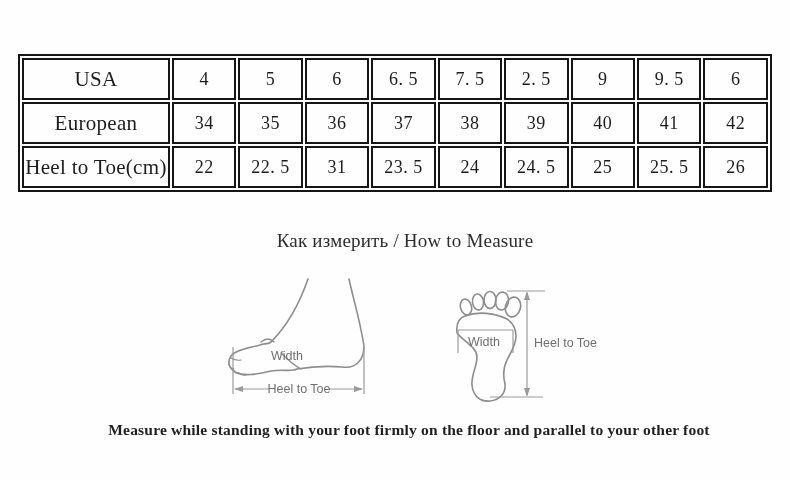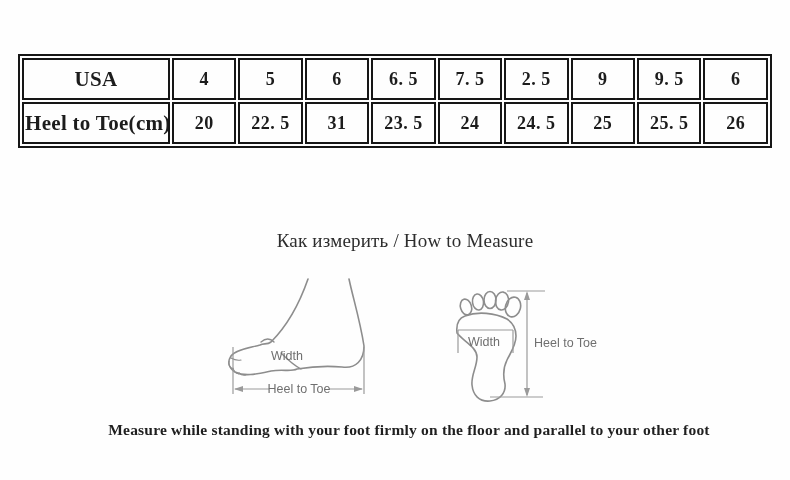--- a/index.html
+++ b/index.html
@@ -20,21 +20,21 @@
     border:2px solid #161616;
     table-layout:fixed;
     background:#fefefe;
   }
   table.size-chart td{
     border:2px solid #161616;
     text-align:center;
     vertical-align:middle;
     height:38px;
     color:#1c1c1c;
-    font-weight:bold;
+    font-weight:normal;
     font-size:18px;
     letter-spacing:0.5px;
     padding:0 1px;
     white-space:nowrap;
     overflow:hidden;
   }
   table.size-chart td.row-label{
     font-size:21px;
     letter-spacing:0.3px;
   }
@@ -91,22 +91,34 @@
         <td>5</td>
         <td>6</td>
         <td>6. 5</td>
         <td>7. 5</td>
         <td>2. 5</td>
         <td>9</td>
         <td>9. 5</td>
         <td>6</td>
       </tr>
       <tr>
+        <td class="row-label">European</td>
+        <td>34</td>
+        <td>35</td>
+        <td>36</td>
+        <td>37</td>
+        <td>38</td>
+        <td>39</td>
+        <td>40</td>
+        <td>41</td>
+        <td>42</td>
+      </tr>
+      <tr>
         <td class="row-label">Heel to Toe(cm)</td>
-        <td>20</td>
+        <td>22</td>
         <td>22. 5</td>
         <td>31</td>
         <td>23. 5</td>
         <td>24</td>
         <td>24. 5</td>
         <td>25</td>
         <td>25. 5</td>
         <td>26</td>
       </tr>
     </tbody>

